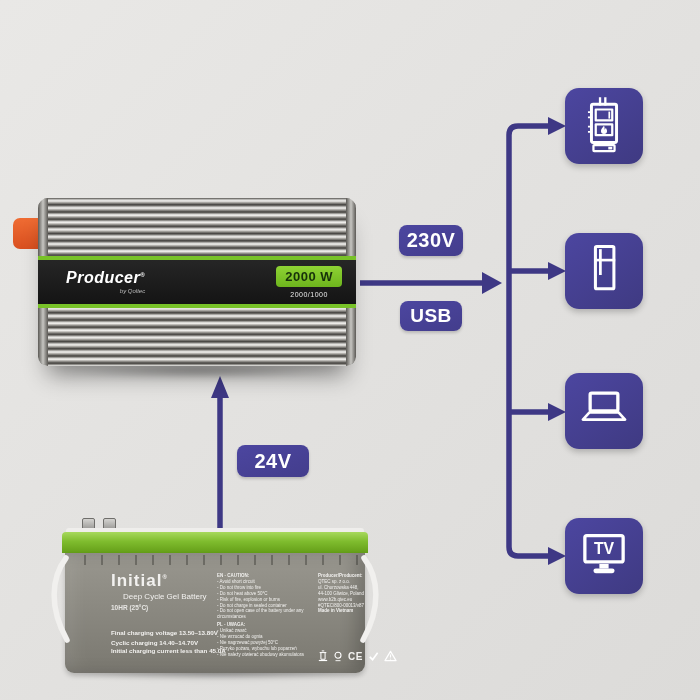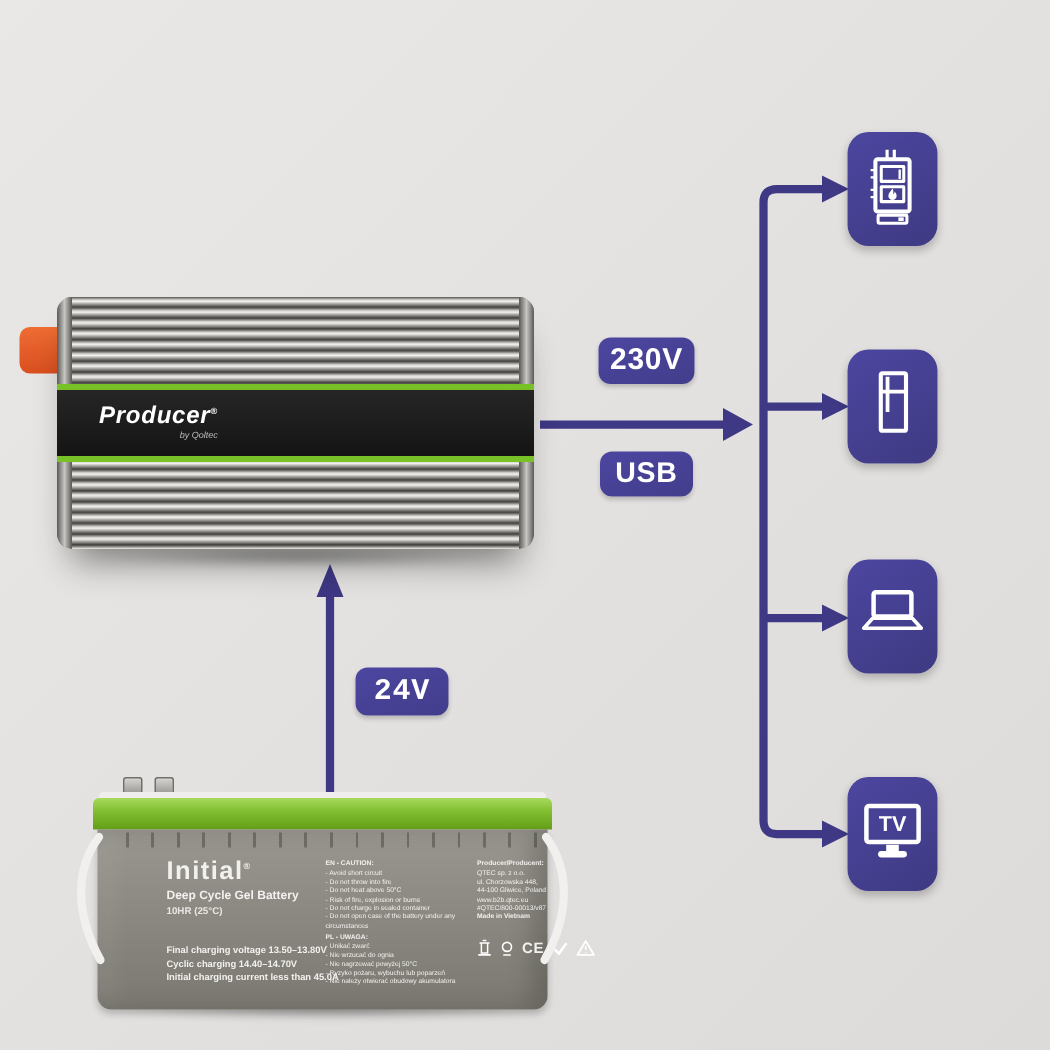--- a/index.html
+++ b/index.html
@@ -11,21 +11,21 @@
   
   #arrows{left:0;top:0;z-index:2;}
 
   
   .flow-label{background:linear-gradient(160deg,#4c46a0,#433d8c);color:#fff;
     border-radius:8px;display:flex;align-items:center;justify-content:center;
     font-weight:bold;font-size:20px;letter-spacing:.5px;z-index:5;
     box-shadow:0 2px 3px rgba(0,0,0,.18);}
 
   
-  .device{width:60px;height:76px;border-radius:14px;z-index:5;
+  .device{width:78px;height:76px;border-radius:14px;z-index:5;
     background:linear-gradient(145deg,#4c46a0,#3f3a82);
     box-shadow:0 3px 6px rgba(0,0,0,.22);
     display:flex;align-items:center;justify-content:center;}
   .device svg{width:66px;height:66px;}
 
   
   #inverter-tab{left:13px;top:218px;width:34px;height:31px;border-radius:7px;
     background:linear-gradient(180deg,#ef6c33,#d94f1f);z-index:3;}
   #inverter{left:38px;top:198px;width:318px;height:168px;border-radius:10px;z-index:4;
     background:repeating-linear-gradient(180deg,#55534f 0px,#d8d7d4 2px,#f0efec 3px,#a5a39e 4.6px,#494744 6.6px,#55534f 7.2px);
@@ -59,28 +59,28 @@
   #bat-lid{position:absolute;left:14px;top:24px;width:306px;height:21px;border-radius:4px 4px 0 0;
     background:linear-gradient(180deg,#a7d95d,#7fbc2e 45%,#649e18);}
   #bat-body{position:absolute;left:17px;top:45px;width:300px;height:120px;border-radius:0 0 9px 9px;
     background:linear-gradient(180deg,#99978f,#8b8981 45%,#7a7870);
     box-shadow:inset -10px 0 16px rgba(0,0,0,.18),inset 10px 0 16px rgba(255,255,255,.07),0 3px 5px rgba(0,0,0,.2);}
   #bat-ribs{position:absolute;left:4px;right:4px;top:2px;height:10px;
     background:repeating-linear-gradient(90deg,rgba(0,0,0,0) 0 15px,rgba(35,35,30,.35) 15px 17px);}
   #bat-label{position:absolute;left:0;top:0;right:0;bottom:0;color:#f2f1ef;}
   #bat-brand{position:absolute;left:46px;top:18px;font-weight:800;font-size:17px;letter-spacing:1px;}
   #bat-brand sup{font-size:6px;}
-  #bat-product{position:absolute;left:46px;top:39px;font-weight:bold;font-size:8px;}
+  #bat-product{position:absolute;left:58px;top:39px;font-weight:normal;font-size:8px;}
   #bat-rate{position:absolute;left:46px;top:51px;font-size:6.5px;font-weight:bold;opacity:.9;}
   #bat-charging{position:absolute;left:46px;top:76px;font-size:8px;font-weight:bold;
     transform:scale(.78);transform-origin:0 0;line-height:1.45;white-space:nowrap;}
   .tinycol{position:absolute;font-size:8px;transform:scale(.56);transform-origin:0 0;
     line-height:1.3;white-space:nowrap;}
   .tinycol .t-title{font-weight:bold;margin-bottom:1px;}
-  #bat-certs{position:absolute;left:253px;top:72px;display:flex;align-items:flex-end;gap:5px;}
+  #bat-certs{position:absolute;left:253px;top:96px;display:flex;align-items:flex-end;gap:5px;}
   #bat-certs svg{display:block;}
   #cert-ce{font-weight:bold;font-size:10px;letter-spacing:.5px;}
   .shadow{background:radial-gradient(ellipse at center,rgba(0,0,0,.30),rgba(0,0,0,0) 70%);
     filter:blur(3px);z-index:1;}
   #bat-handles{position:absolute;left:0;top:0;z-index:4;}
 </style>
 </head>
 <body>
 
 <svg id="arrows" class="abs" width="700" height="700" viewBox="0 0 700 700">
@@ -103,27 +103,31 @@
 
 <div class="abs" id="inverter-tab"></div>
 <div class="abs" id="inverter">
   <div class="inv-cap" style="left:0;"></div>
   <div class="inv-cap" style="right:0;"></div>
   <div id="inv-band">
     <div id="brand-block">
       <div id="brand-main"><span>Producer</span><sup>®</sup></div>
       <div id="brand-by">by Qoltec</div>
     </div>
+    <div id="power-block">
+      <div id="power-badge">2000 W</div>
+      <div id="power-sub">2000/1000</div>
+    </div>
   </div>
 </div>
 <div class="abs shadow" style="left:60px;top:364px;width:276px;height:14px;"></div>
 
 <div class="abs flow-label" style="left:399px;top:225px;width:64px;height:31px;">230V</div>
 <div class="abs flow-label" style="left:400px;top:301px;width:62px;height:30px;font-size:19px;">USB</div>
-<div class="abs flow-label" style="left:237px;top:445px;width:62px;height:32px;font-family:Liberation Mono, monospace;">24V</div>
+<div class="abs flow-label" style="left:237px;top:445px;width:72px;height:32px;">24V</div>
 
 <div class="abs device" style="left:565px;top:88px;">
   <svg viewBox="0 0 100 100" fill="none" stroke="#fff" stroke-linejoin="round" stroke-linecap="square">
     <path d="M44,8 V17 M52,8 V17" stroke-width="3.5"></path>
     <rect x="31" y="17" width="38" height="58" rx="2.5" stroke-width="4.5"></rect>
     <rect x="37.5" y="25" width="25" height="16.5" stroke-width="3.4"></rect>
     <path d="M58,29.5 V37.5" stroke-width="2.6"></path>
     <rect x="37.5" y="47.5" width="25" height="16.5" stroke-width="3.4"></rect>
     <path d="M50,49.5 c-2.6,3.6 -4.6,5.2 -4.6,8.2 a4.6,4.6 0 0 0 9.2,0 c0,-1.9 -0.8,-3.1 -2.1,-5 c-0.3,1.6 -0.9,2.3 -1.9,2.8 c0.6,-2.3 0.4,-4 -0.6,-6 z" fill="#fff" stroke="none"></path>
     <path d="M27,29 H31 M27,37 H31 M27,51 H31 M27,59 H31" stroke-width="2.6"></path>

